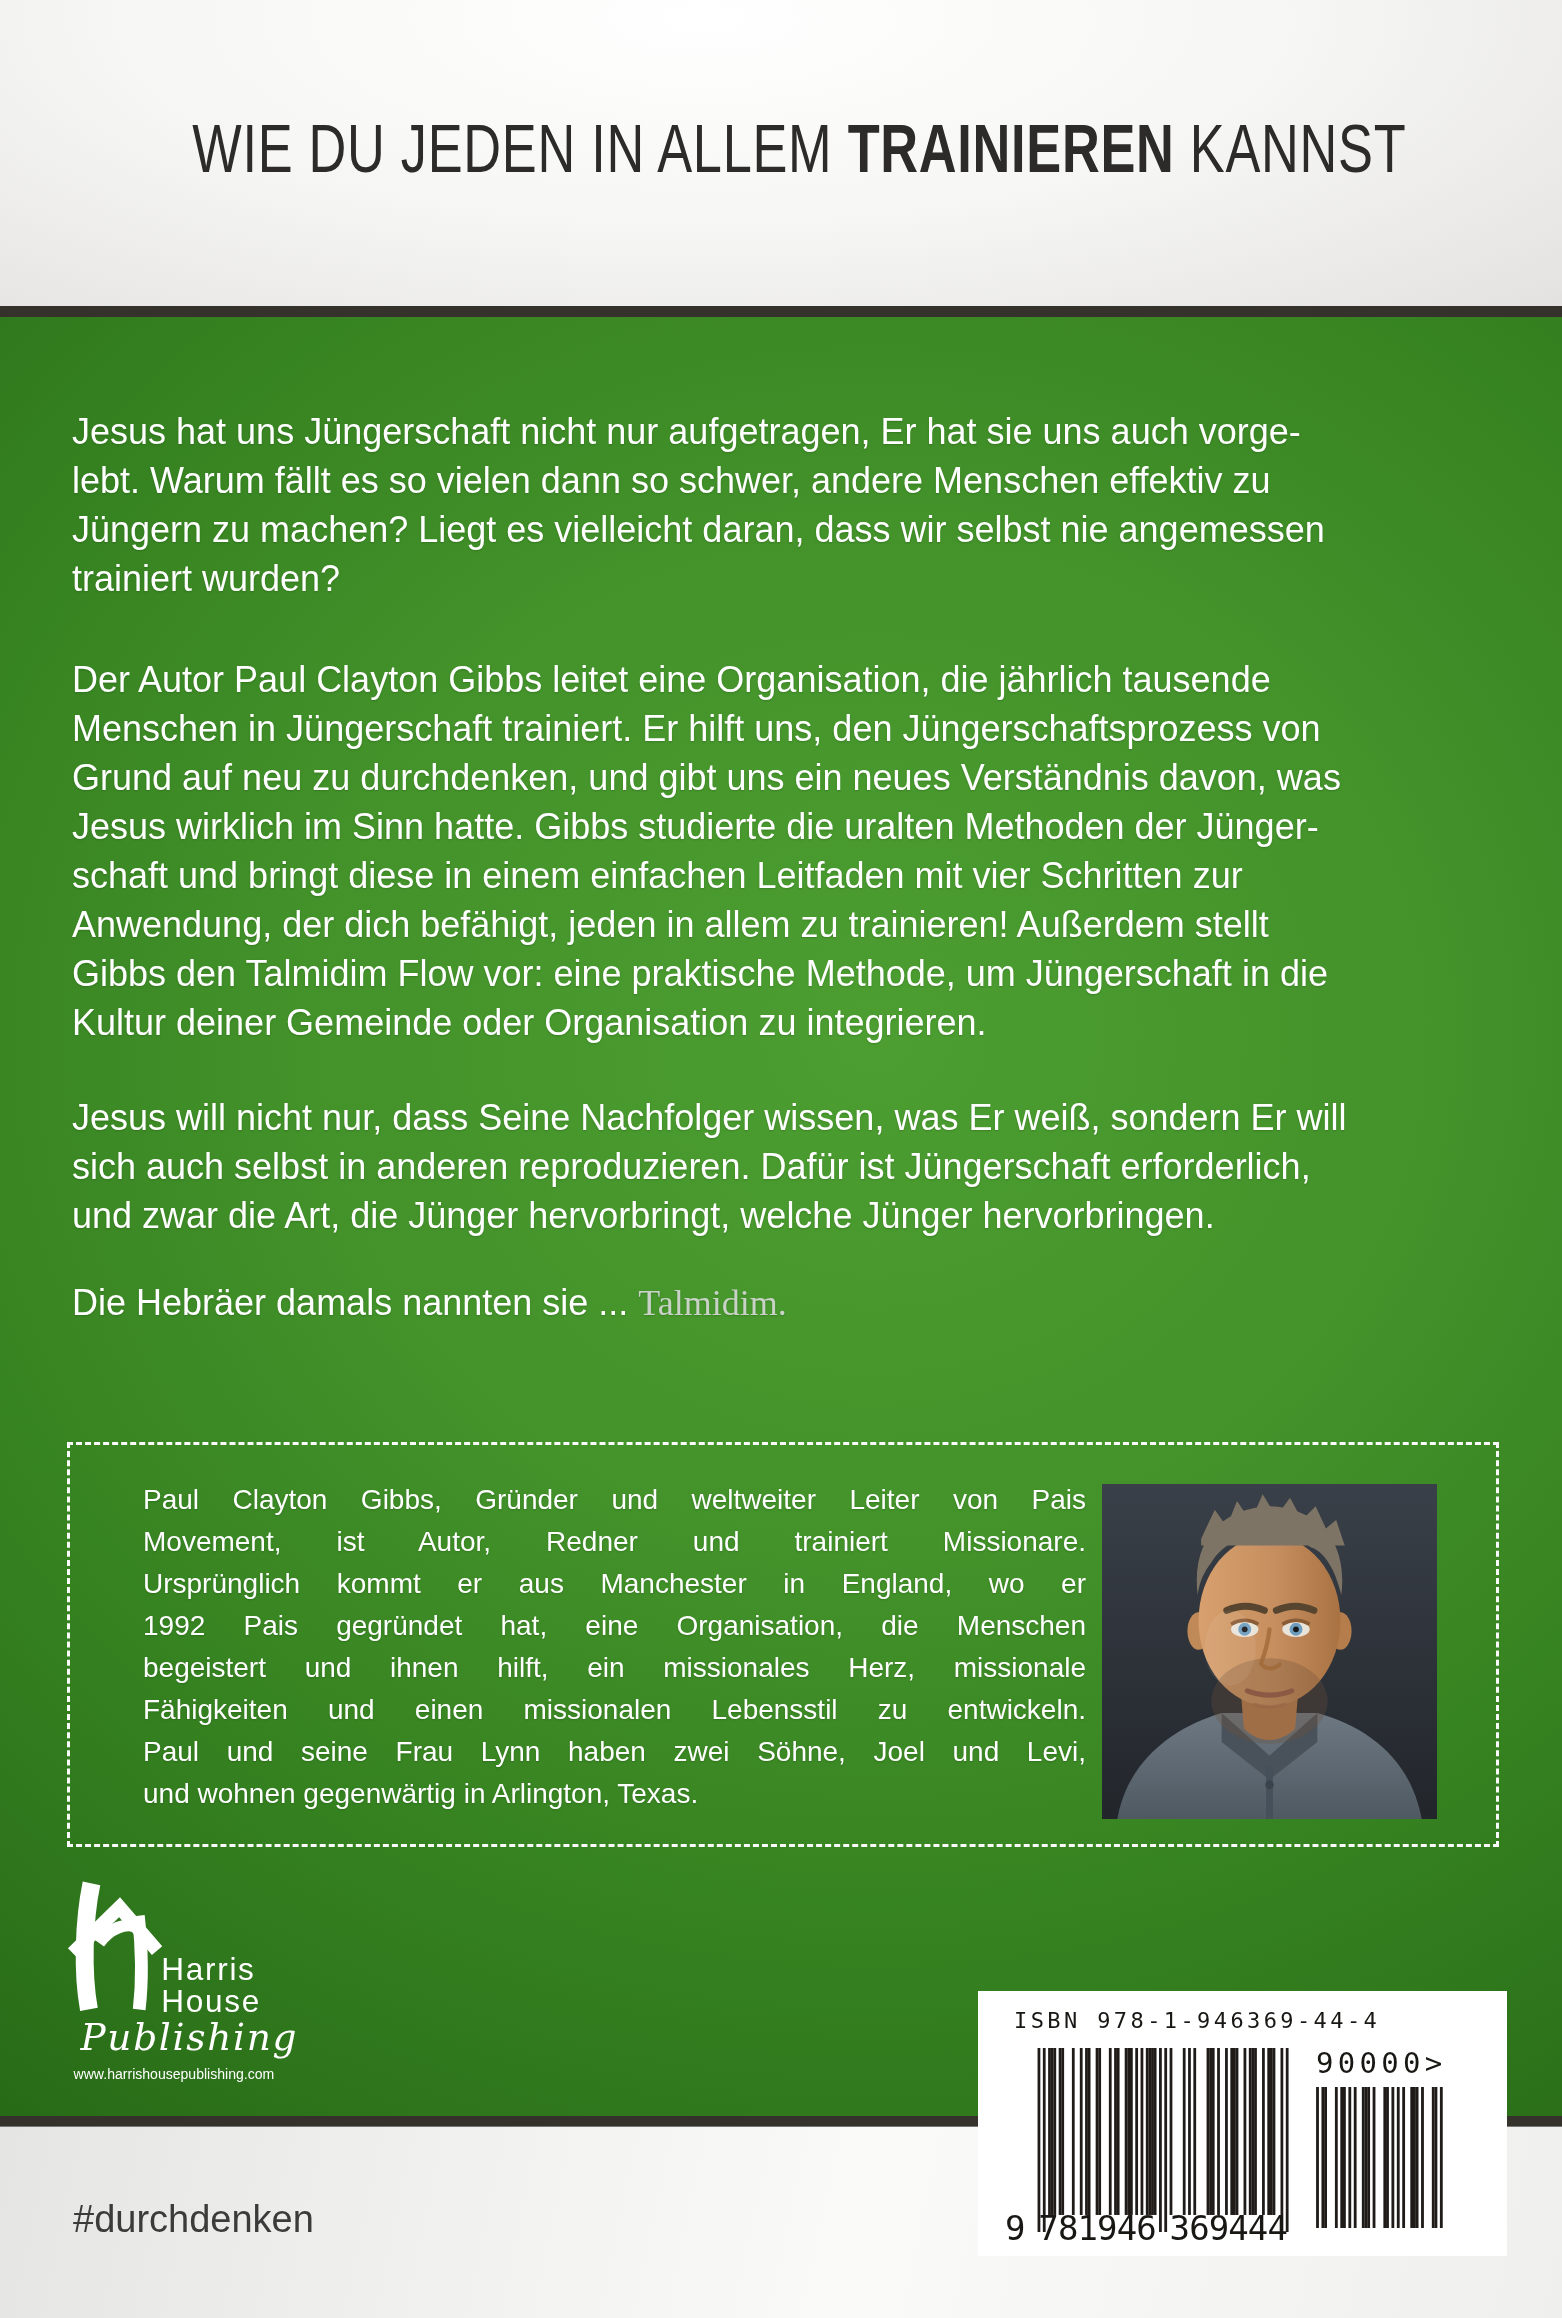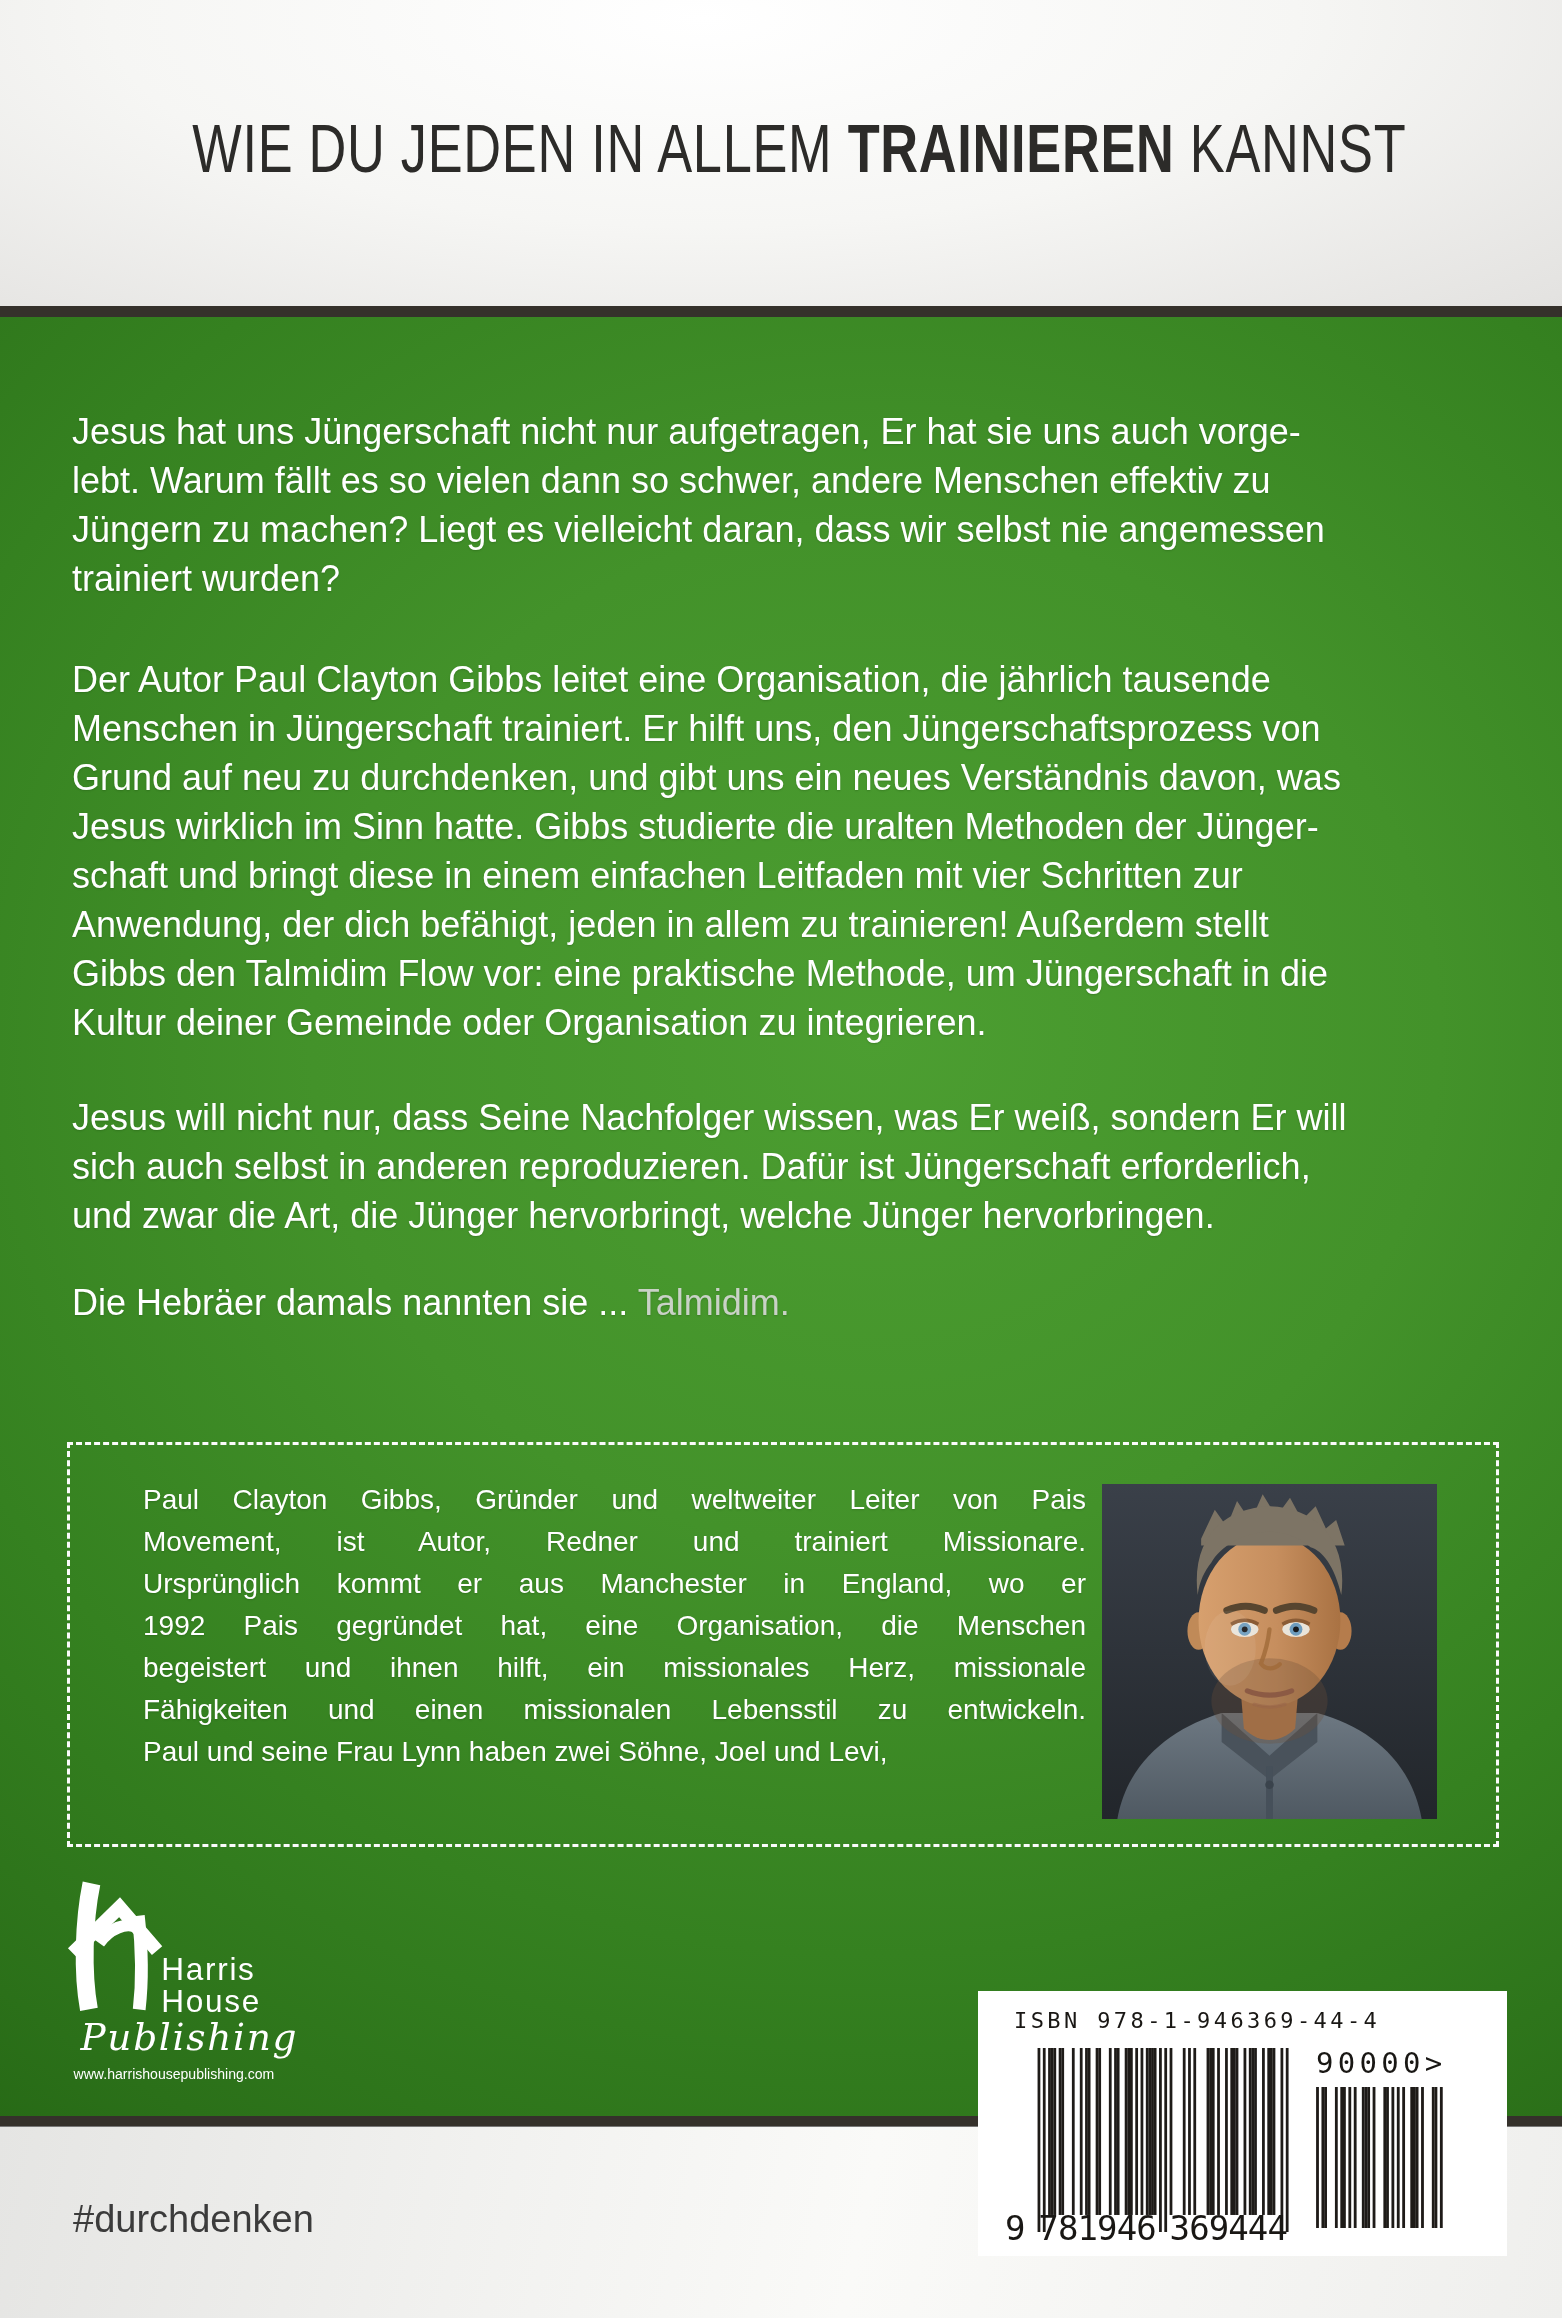--- a/index.html
+++ b/index.html
@@ -22,21 +22,21 @@
   .green{position:absolute;left:0;top:317px;width:100%;height:1799px;
          background:radial-gradient(95% 75% at 56% 40%,#4c9e31 0%,#43922a 38%,#358120 68%,#2b7019 92%,#276a16 100%);}
 
   .syn{position:absolute;left:72px;width:1446px;color:#ffffff;font-size:36px;line-height:49px;
        white-space:pre-line;font-weight:400;text-shadow:0 0.9px 1.7px rgba(20,60,10,0.25);}
   .p1{top:90px;}
   .p2{top:338px;}
   .p3{top:776px;}
   .closing{position:absolute;left:72px;top:961px;color:#ffffff;font-size:36px;line-height:49px;
            text-shadow:0 0.9px 1.7px rgba(20,60,10,0.25);}
-  .closing-term{color:#c9d2c6;}
+  .closing-term{color:#c9d2c6;font-family:Liberation Serif, serif;}
 
   
   .bio-box{position:absolute;left:67px;top:1125px;width:1432px;height:405px;
            border:3.4px dashed #fbfbfb;box-sizing:border-box;}
   .bio-text{position:absolute;left:73px;top:34px;width:943px;color:#ffffff;
             font-size:28px;line-height:42px;text-shadow:0 0.9px 1.7px rgba(20,60,10,0.25);}
   .bio-line{text-align:justify;text-align-last:justify;}
   .bio-line:last-child{text-align-last:left;}
   .photo{position:absolute;left:1032px;top:39px;width:335px;height:335px;display:block;}
 
@@ -95,20 +95,21 @@
 
     <div class="bio-box">
       <div class="bio-text">
         <div class="bio-line">Paul Clayton Gibbs, Gründer und weltweiter Leiter von Pais</div>
         <div class="bio-line">Movement, ist Autor, Redner und trainiert Missionare.</div>
         <div class="bio-line">Ursprünglich kommt er aus Manchester in England, wo er</div>
         <div class="bio-line">1992 Pais gegründet hat, eine Organisation, die Menschen</div>
         <div class="bio-line">begeistert und ihnen hilft, ein missionales Herz, missionale</div>
         <div class="bio-line">Fähigkeiten und einen missionalen Lebensstil zu entwickeln.</div>
         <div class="bio-line">Paul und seine Frau Lynn haben zwei Söhne, Joel und Levi,</div>
+        <div class="bio-line">und wohnen gegenwärtig in Arlington, Texas.</div>
       </div>
 
       <svg class="photo" viewBox="0 0 392 392" aria-hidden="true">
         <defs>
           <linearGradient id="bgGrad" x1="0" y1="0" x2="0" y2="1">
             <stop offset="0" stop-color="#3a4049"></stop>
               <stop offset="1" stop-color="#22262b"></stop>
           </linearGradient>
           <linearGradient id="skinGrad" x1="0" y1="0" x2="1" y2="0">
             <stop offset="0" stop-color="#d7a06e"></stop>

